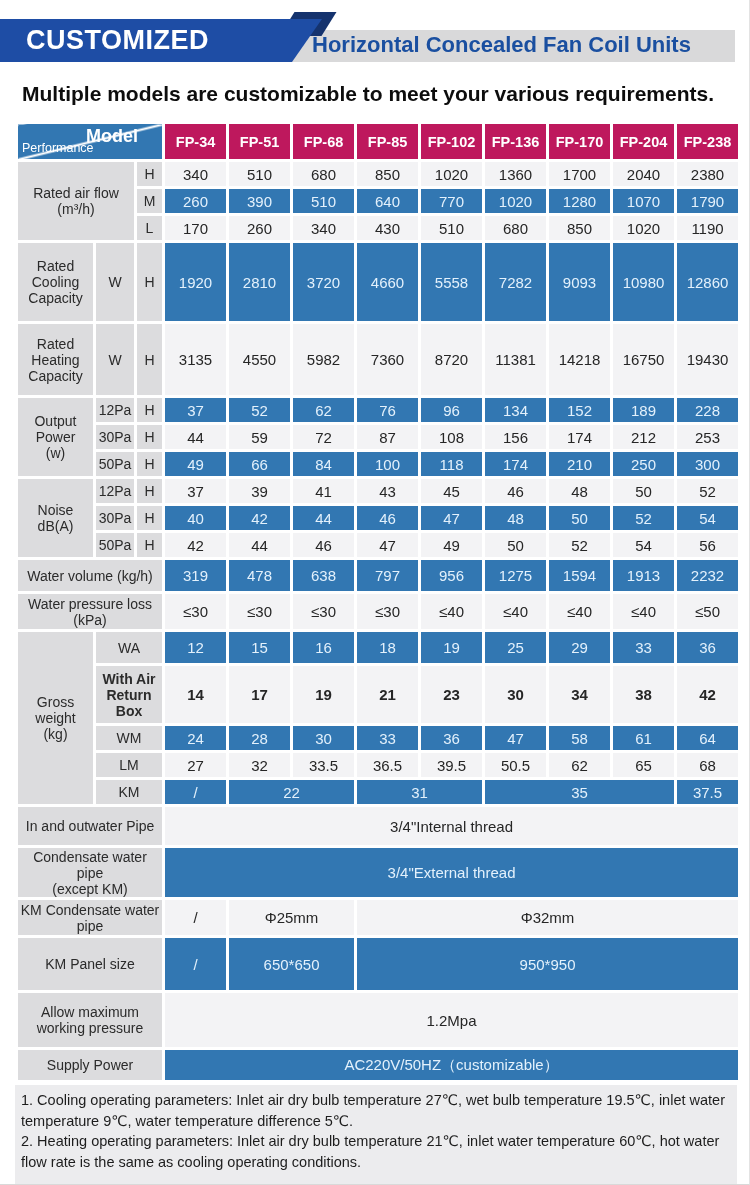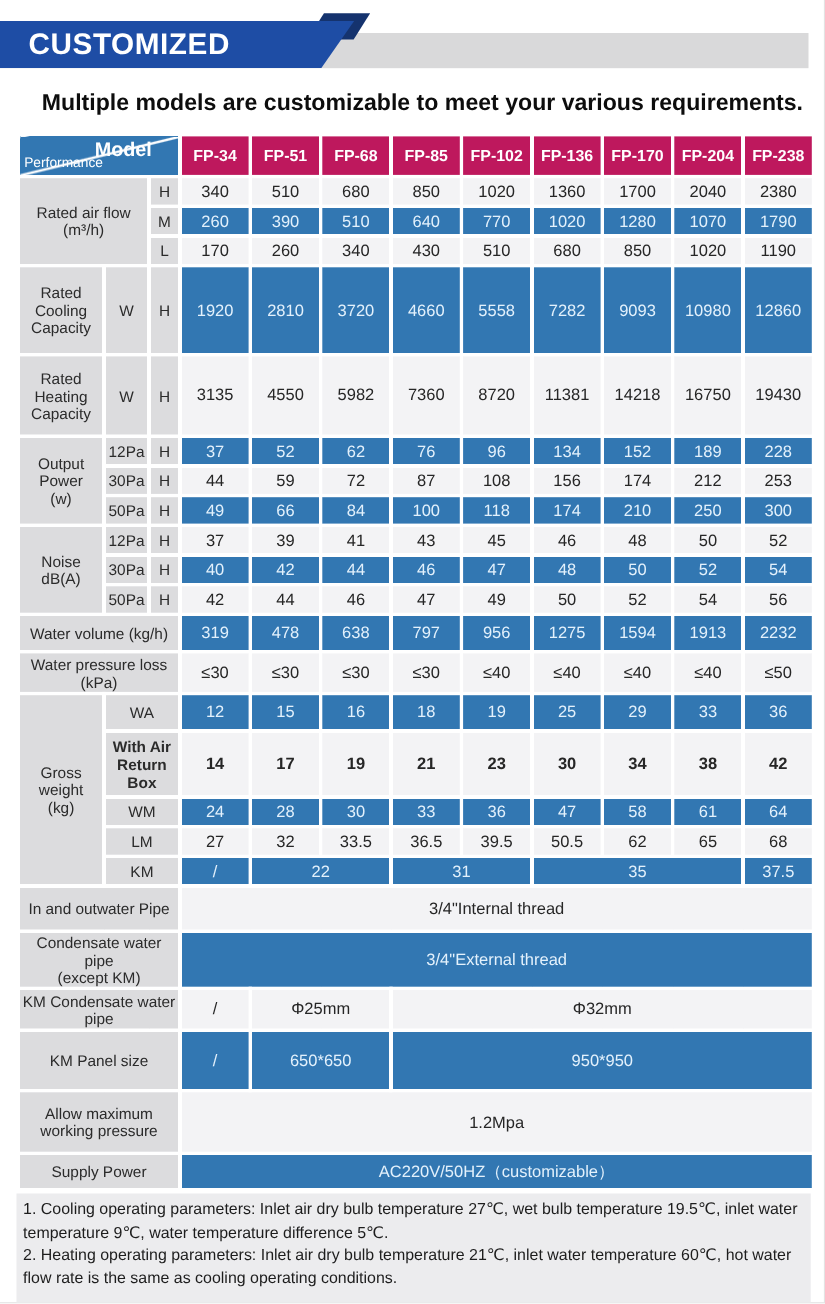--- a/index.html
+++ b/index.html
@@ -11,21 +11,21 @@
   .banner-wrap{position:relative;height:64px;}
   .gray-strip{position:absolute;left:0;right:14px;top:30px;height:32px;background:#d9d9da;}
   .banner-accent{position:absolute;left:287px;top:12px;width:42px;height:24px;
                  background:#15336e;transform:skewX(-32deg);}
   .blue-banner{position:absolute;left:0;top:19px;width:322px;height:43px;background:#1e4da5;
                clip-path:polygon(0 0,100% 0,calc(100% - 30px) 100%,0 100%);
                color:#fff;font-weight:bold;font-size:27px;line-height:43px;
                padding-left:26px;box-sizing:border-box;letter-spacing:.5px;}
   .product-title{position:absolute;left:312px;top:30px;height:32px;line-height:30px;
                  color:#1a4fa0;font-weight:bold;font-size:22px;}
-  .subtitle{margin:18px 0 0 38px;font-size:21px;font-weight:bold;color:#0d0d0d;}
+  .subtitle{margin:18px 0 0 22px;font-size:21px;font-weight:bold;color:#0d0d0d;}
 
   
   table.spec{border-collapse:collapse;table-layout:fixed;width:723px;margin:15px 0 0 15px;}
   table.spec td{border:3px solid #fff;text-align:center;vertical-align:middle;
                 white-space:pre-line;padding:0 1px;overflow:hidden;}
   td.c-g{background:#dcdcde;color:#2b2b2b;font-size:14px;}
   td.c-l{background:#f3f3f5;color:#262626;font-size:15px;}
   td.c-b{background:#3277b2;color:#e3f1fc;font-size:15px;}
   td.c-h{background:#be185d;color:#ffffff;font-size:14.5px;font-weight:bold;}
   td.c-c{position:relative;background-color:#3277b2;
@@ -42,20 +42,21 @@
 </style>
 </head>
 <body>
 
 <div class="page">
 
   <div class="banner-wrap">
     <div class="gray-strip"></div>
     <div class="banner-accent"></div>
     <div class="blue-banner">CUSTOMIZED SERVICE</div>
+    <div class="product-title">Horizontal Concealed Fan Coil Units</div>
   </div>
 
   <div class="subtitle">Multiple models are customizable to meet your various requirements.</div>
 
   <table class="spec">
     <colgroup>
       <col style="width:78px">
         <col style="width:41px">
         <col style="width:28px">
       <col style="width:64px">

